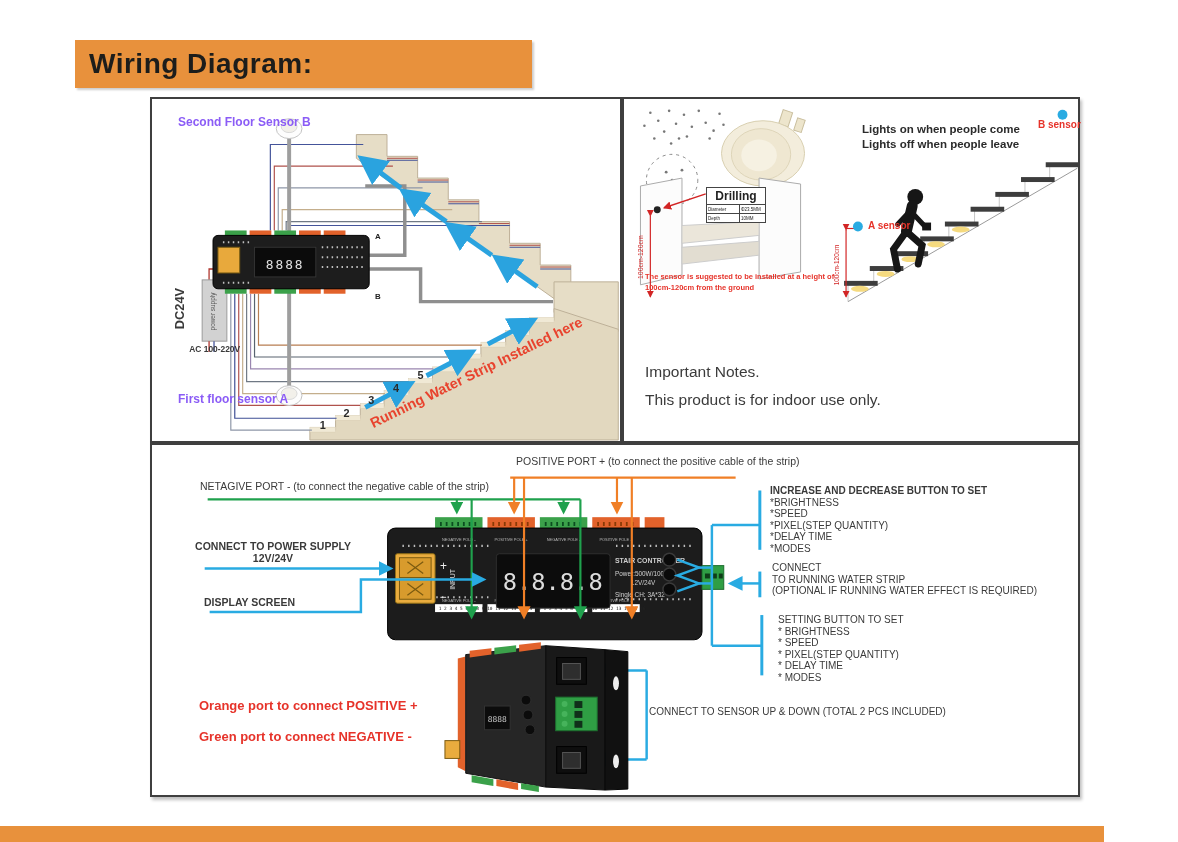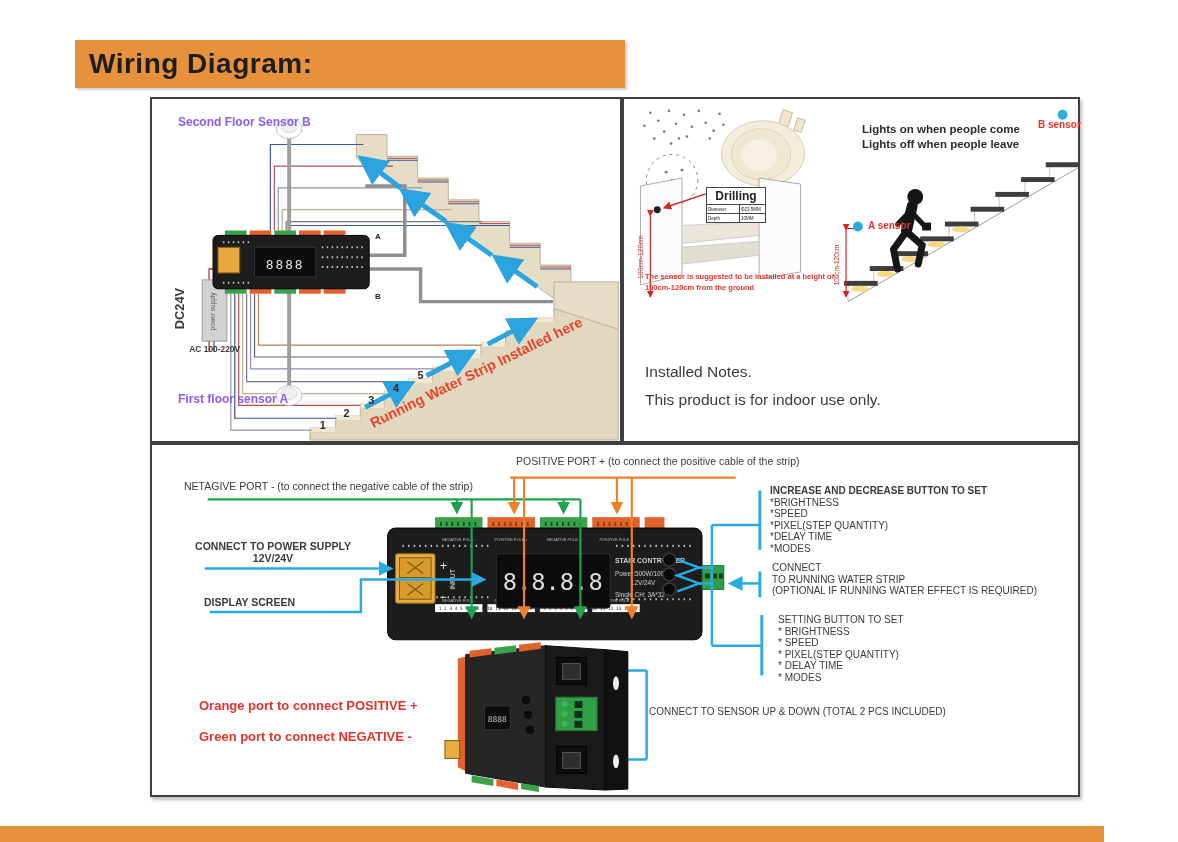--- a/index.html
+++ b/index.html
@@ -1,18 +1,18 @@
 <!DOCTYPE html>
 <html><head>
 <meta charset="utf-8">
 <style>
   html,body{margin:0;padding:0;background:#fff;}
   .page{position:relative;width:1178px;height:842px;background:#fff;overflow:hidden;
         font-family:"Liberation Sans",sans-serif;}
-  .hdr{position:absolute;left:75px;top:40px;width:550px;height:48px;background:#E8913C;
+  .hdr{position:absolute;left:75px;top:40px;width:457px;height:48px;background:#E8913C;
        box-shadow:2px 2px 2px rgba(0,0,0,.2);}
   .hdr span{display:block;padding:8px 0 0 14px;font-size:28px;font-weight:bold;color:#1D1D1B;letter-spacing:.5px;}
   .panel{position:absolute;background:#fff;border:2px solid #3F3F3F;box-shadow:2px 3px 3px rgba(0,0,0,.25);box-sizing:border-box;}
   #p1{left:150px;top:97px;width:472px;height:346px;}
   #p2{left:622px;top:97px;width:458px;height:346px;}
   #p3{left:150px;top:443px;width:930px;height:354px;}
   .panel svg{position:absolute;left:0;top:0;}
   .lbl{position:absolute;color:#3A3A3A;font-size:10px;line-height:1.15;white-space:nowrap;}
   .b{font-weight:bold;}
   .red{color:#E6332A;}
@@ -277,21 +277,21 @@
         <div class="dc1">Depth</div>
       <div class="dc2">10MM</div>
       </div>
   </div>
   <div class="lbl b red" style="left:645px;top:273px;font-size:7.5px;">The sensor is suggested to be installed at a height of</div>
   <div class="lbl b red" style="left:645px;top:284px;font-size:7.5px;">100cm-120cm from the ground</div>
   <div class="lbl b" style="left:862px;top:123px;font-size:11.5px;color:#2B2B2B;">Lights on when people come</div>
   <div class="lbl b" style="left:862px;top:138px;font-size:11.5px;color:#2B2B2B;">Lights off when people leave</div>
   <div class="lbl b red" style="left:1038px;top:119px;">B sensor</div>
   <div class="lbl b red" style="left:868px;top:220px;">A sensor</div>
-  <div class="lbl" style="left:645px;top:363px;font-size:15.5px;color:#3B3B3B;">Installed Notes.</div>
+  <div class="lbl" style="left:645px;top:363px;font-size:15.5px;color:#3B3B3B;">Important Notes.</div>
   <div class="lbl" style="left:645px;top:391px;font-size:15.5px;color:#3B3B3B;">This product is for indoor use only.</div>
 
   <div class="panel" id="p3">
     <svg width="926" height="350" viewBox="0 0 930 354">
       <defs>
         <marker id="mGreen" markerWidth="7" markerHeight="7" refX="4" refY="3" orient="auto" markerUnits="strokeWidth">
           <path d="M0,0 L6,3 L0,6 Z" fill="#1FA14D"></path>
         </marker>
         <marker id="mOrange" markerWidth="7" markerHeight="7" refX="4" refY="3" orient="auto" markerUnits="strokeWidth">
           <path d="M0,0 L6,3 L0,6 Z" fill="#F07F26"></path>
@@ -457,21 +457,21 @@
           <rect x="424" y="279" width="8" height="7" fill="#10301A"></rect>
           <circle cx="414" cy="262" r="3" fill="#46B35B"></circle>
             <circle cx="414" cy="272" r="3" fill="#46B35B"></circle>
           <circle cx="414" cy="282" r="3" fill="#46B35B"></circle>
         </g>
       </g>
     </svg>
   </div>
 
   <div class="lbl" style="left:508px;top:455px;font-size:10.5px;padding-left:8px;">POSITIVE PORT + (to connect the positive cable of the strip)</div>
-  <div class="lbl" style="left:184px;top:480px;font-size:10.5px;">NETAGIVE PORT - (to connect the negative cable of the strip)</div>
+  <div class="lbl" style="left:200px;top:480px;font-size:10.5px;">NETAGIVE PORT - (to connect the negative cable of the strip)</div>
   <div class="lbl" style="left:188px;top:540px;width:170px;text-align:center;font-size:10.5px;white-space:normal;font-weight:bold;">
     <div>CONNECT TO POWER SUPPLY</div>
     <div>12V/24V</div>
   </div>
   <div class="lbl" style="left:204px;top:596px;font-size:10.5px;font-weight:bold;">DISPLAY SCREEN</div>
 
   <div class="lbl" style="left:770px;top:485px;">
     <div class="b">INCREASE AND DECREASE BUTTON TO SET</div>
     <div>*BRIGHTNESS</div>
     <div>*SPEED</div>

